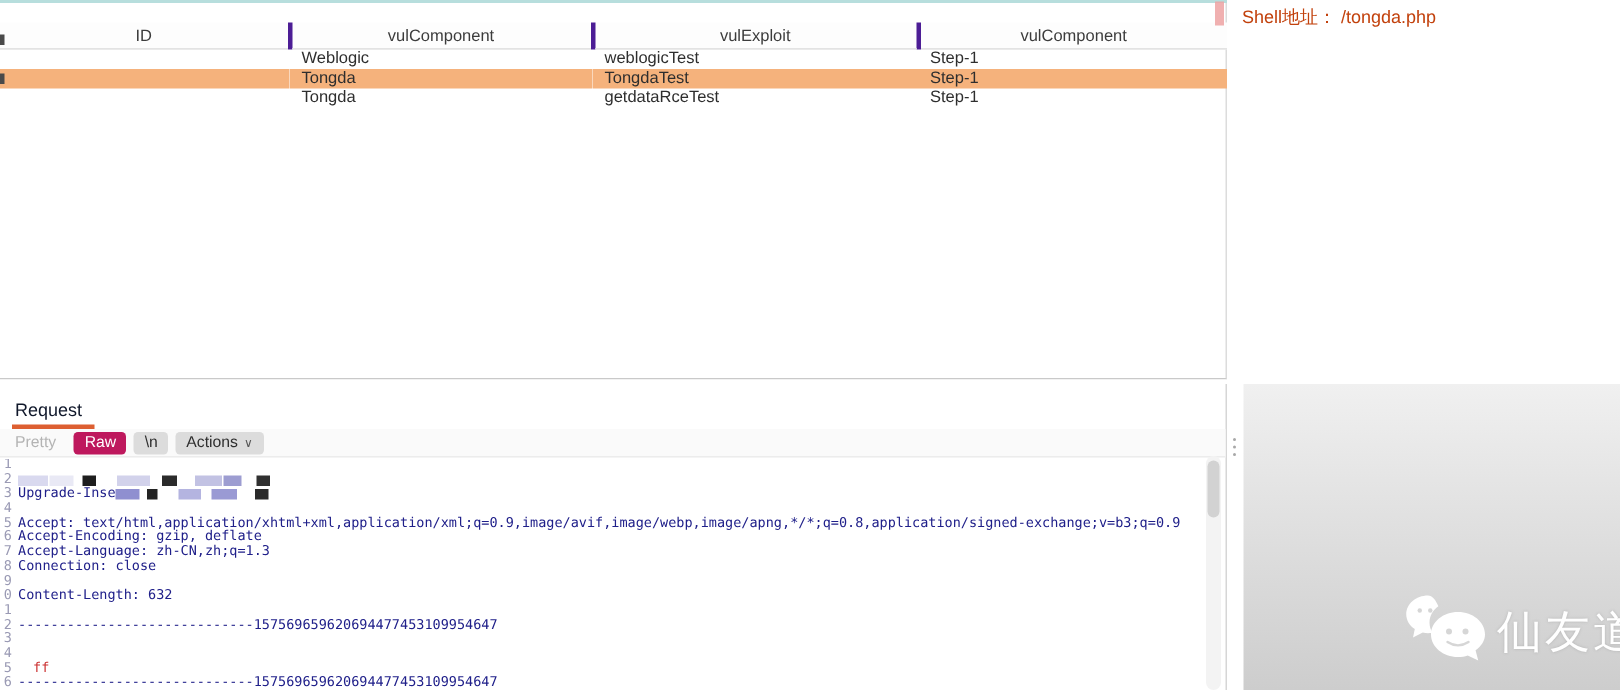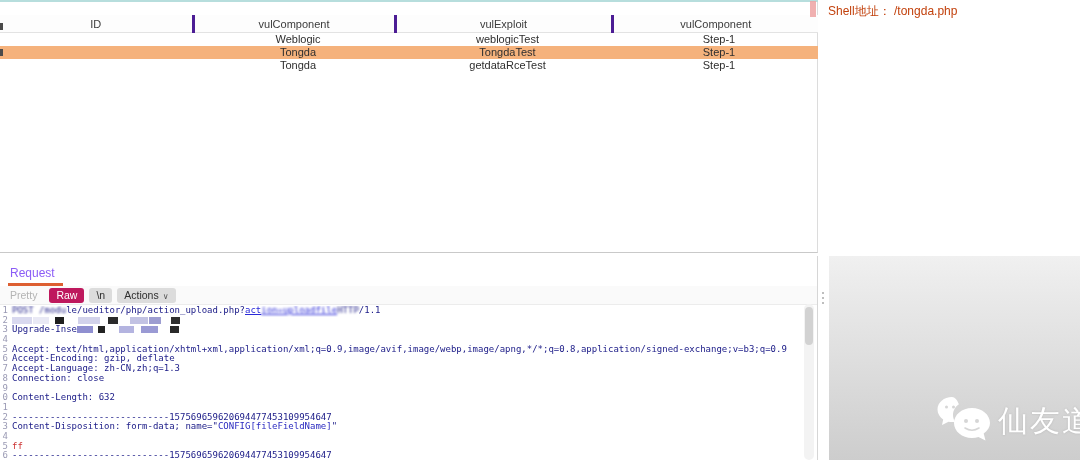--- a/index.html
+++ b/index.html
@@ -10,41 +10,41 @@
   
   .table-panel{position:absolute;left:0;top:0;width:818px;height:253px;background:#fff;
                border-bottom:1px solid #c9c9c9;border-right:1px solid #dcdcdc;box-sizing:border-box;}
   .teal-top{position:absolute;left:0;top:0;width:818px;height:2px;background:#b7dedd;}
   table.vuln{border-collapse:collapse;table-layout:fixed;width:818px;margin-top:15px;}
   table.vuln th{font-size:11px;font-weight:normal;color:#3c3c3c;text-align:center;
                 height:17px;border-bottom:1px solid #e3e3e3;border-left:3px solid #4c1d95;
                 background:#fdfdfd;padding:0;}
   table.vuln th:first-child{border-left:none;}
   table.vuln td{font-size:11px;color:#2e2e2e;height:13px;line-height:13px;
-                padding:0 0 0 8px;white-space:nowrap;overflow:hidden;text-align:center;}
+                padding:0 0 0 8px;white-space:nowrap;overflow:hidden;}
   tr.sel td{}
   .col-id{width:193px;} .col-comp{width:202px;} .col-exp{width:217px;} .col-step{width:206px;}
   .pink-strip{position:absolute;right:1px;top:1px;width:6px;height:16px;background:#eda2a2;opacity:.85;}
   .id-frag{position:absolute;left:0;width:3px;height:7px;background:#4a4a4a;}
   .frag1{top:23px;} .frag3{top:49px;}
 
   
   .shell-panel{position:absolute;left:819px;top:0;width:261px;height:253px;background:#fff;}
   .shell-text{position:absolute;left:9px;top:3px;font-size:12px;color:#c2410c;}
 
   
   .h-splitter{position:absolute;left:0;top:253px;width:818px;height:6px;background:#fff;cursor:row-resize;}
   .hdots{position:absolute;left:398px;top:8px;display:flex;gap:3px;}
   .hdots i{width:2px;height:2px;border-radius:50%;background:#a8a8a8;display:block;}
 
   
   .request-panel{position:absolute;left:0;top:256px;width:818px;height:204px;background:#fff;
                  border-right:1px solid #d6d6d6;box-sizing:border-box;}
   .tabbar{position:absolute;left:0;top:4px;height:26px;width:100%;}
-  .tab{position:absolute;left:8px;top:4px;font-size:12px;color:#8b5cf6;padding:2px 4px 6px 2px;cursor:pointer;}
+  .tab{position:absolute;left:8px;top:4px;font-size:12px;color:#0f172a;padding:2px 4px 6px 2px;cursor:pointer;}
   .tab-underline{position:absolute;left:0;right:-4px;bottom:0;height:3px;background:#d963343;}
   .tab .tab-underline{background:#dd5f31;}
   .toolbar{position:absolute;left:0;top:30px;height:19px;width:100%;background:#fafafa;
            border-bottom:1px solid #ececec;display:flex;align-items:center;gap:5px;padding-left:3px;box-sizing:border-box;}
   .btn{font-size:10.5px;border:none;border-radius:3px;height:15px;line-height:15px;
        padding:0 7px;cursor:pointer;font-family:"Liberation Sans",sans-serif;}
   .btn.disabled{background:transparent;color:#b4b4b4;cursor:default;text-align:right;}
   .btn.primary{background:#be185d;color:#ffffff;}
   .btn.plain{background:#dcdcdc;color:#2e2e2e;}
   .btn .chev{font-size:8px;margin-left:4px;color:#555;}
@@ -52,21 +52,21 @@
   
   .code{position:absolute;left:0;top:50px;width:800px;height:154px;overflow:hidden;
         font-family:"DejaVu Sans Mono", monospace;font-size:9px;}
   .cl{height:9.7px;line-height:9.7px;white-space:nowrap;display:flex;}
   .gut{width:8px;flex:0 0 8px;text-align:right;color:#9a9ab4;margin-right:4px;}
   .ct{color:#20208a;}
   .ct span{display:inline-block;vertical-align:top;}
   .sb{filter:blur(1.1px);}
   .sl{color:#2a2ad8;text-decoration:underline;}
   .ss{color:#2a2ac0;}
-  .sr{color:#cc3333;}
+  .sr{color:#cc3333;margin-left:10px;}
   .blk{height:7px;margin:1px 1px 0 0;vertical-align:middle;}
 
   
   .vscroll{position:absolute;right:3px;top:48px;width:10px;height:156px;background:#f3f3f3;border-radius:5px;}
   .vscroll .thumb{position:absolute;left:1px;top:3px;width:8px;height:38px;background:#d2d2d2;border-radius:4px;}
 
   
   .v-splitter{position:absolute;left:818px;top:256px;width:11px;height:204px;background:#fff;cursor:col-resize;}
   .vdots{position:absolute;left:4px;top:36px;display:flex;flex-direction:column;gap:3px;}
   .vdots i{width:2px;height:2px;border-radius:50%;background:#a8a8a8;display:block;}
@@ -147,21 +147,20 @@
     </div>
     <div class="toolbar">
       <button class="btn disabled">Pretty</button>
       <button class="btn primary">Raw</button>
       <button class="btn plain">\n</button>
       <button class="btn plain"><span>Actions</span><span class="chev">∨</span></button>
     </div>
     <div class="code" id="code-view">
         <div class="cl">
           <span class="gut">1</span>
-          <span class="ct"><span class="sb">POST /modu</span><span>le/ueditor/php/action_upload.php?</span><span class="sl">act</span><span class="sl sb">ion=uploadfile</span><span class="sb"> HTTP</span><span>/1.1</span></span>
         </div>
         <div class="cl">
           <span class="gut">2</span>
           <span class="ct"><span class="blk" style="width: 20px; background: rgb(217, 217, 239);"></span><span class="blk" style="width: 16px; background: rgb(233, 233, 245);"></span><span class="blk" style="width: 4px; background: transparent;"></span><span class="blk" style="width: 9px; background: rgb(30, 30, 30);"></span><span class="blk" style="width: 12px; background: transparent;"></span><span class="blk" style="width: 22px; background: rgb(210, 210, 235);"></span><span class="blk" style="width: 6px; background: transparent;"></span><span class="blk" style="width: 10px; background: rgb(43, 43, 43);"></span><span class="blk" style="width: 10px; background: transparent;"></span><span class="blk" style="width: 18px; background: rgb(194, 194, 227);"></span><span class="blk" style="width: 12px; background: rgb(157, 157, 209);"></span><span class="blk" style="width: 8px; background: transparent;"></span><span class="blk" style="width: 9px; background: rgb(48, 48, 48);"></span></span>
         </div>
         <div class="cl">
           <span class="gut">3</span>
           <span class="ct"><span>Upgrade-Inse</span><span class="blk" style="width: 16px; background: rgb(143, 143, 208);"></span><span class="blk" style="width: 3px; background: transparent;"></span><span class="blk" style="width: 7px; background: rgb(35, 35, 35);"></span><span class="blk" style="width: 12px; background: transparent;"></span><span class="blk" style="width: 15px; background: rgb(180, 180, 224);"></span><span class="blk" style="width: 5px; background: transparent;"></span><span class="blk" style="width: 17px; background: rgb(154, 154, 212);"></span><span class="blk" style="width: 10px; background: transparent;"></span><span class="blk" style="width: 9px; background: rgb(42, 42, 42);"></span></span>
         </div>
         <div class="cl">
@@ -193,21 +192,20 @@
         <div class="cl">
           <span class="gut">1</span>
           <span class="ct"></span>
         </div>
         <div class="cl">
           <span class="gut">2</span>
           <span class="ct"><span>-----------------------------157569659620694477453109954647</span></span>
         </div>
         <div class="cl">
           <span class="gut">3</span>
-          <span class="ct"><span>Content-Disposition: form-data; name="</span><span class="ss">CONFIG[fileFieldName]</span><span>"</span></span>
         </div>
         <div class="cl">
           <span class="gut">4</span>
           <span class="ct"></span>
         </div>
         <div class="cl">
           <span class="gut">5</span>
           <span class="ct"><span class="sr">ff</span></span>
         </div>
         <div class="cl">

